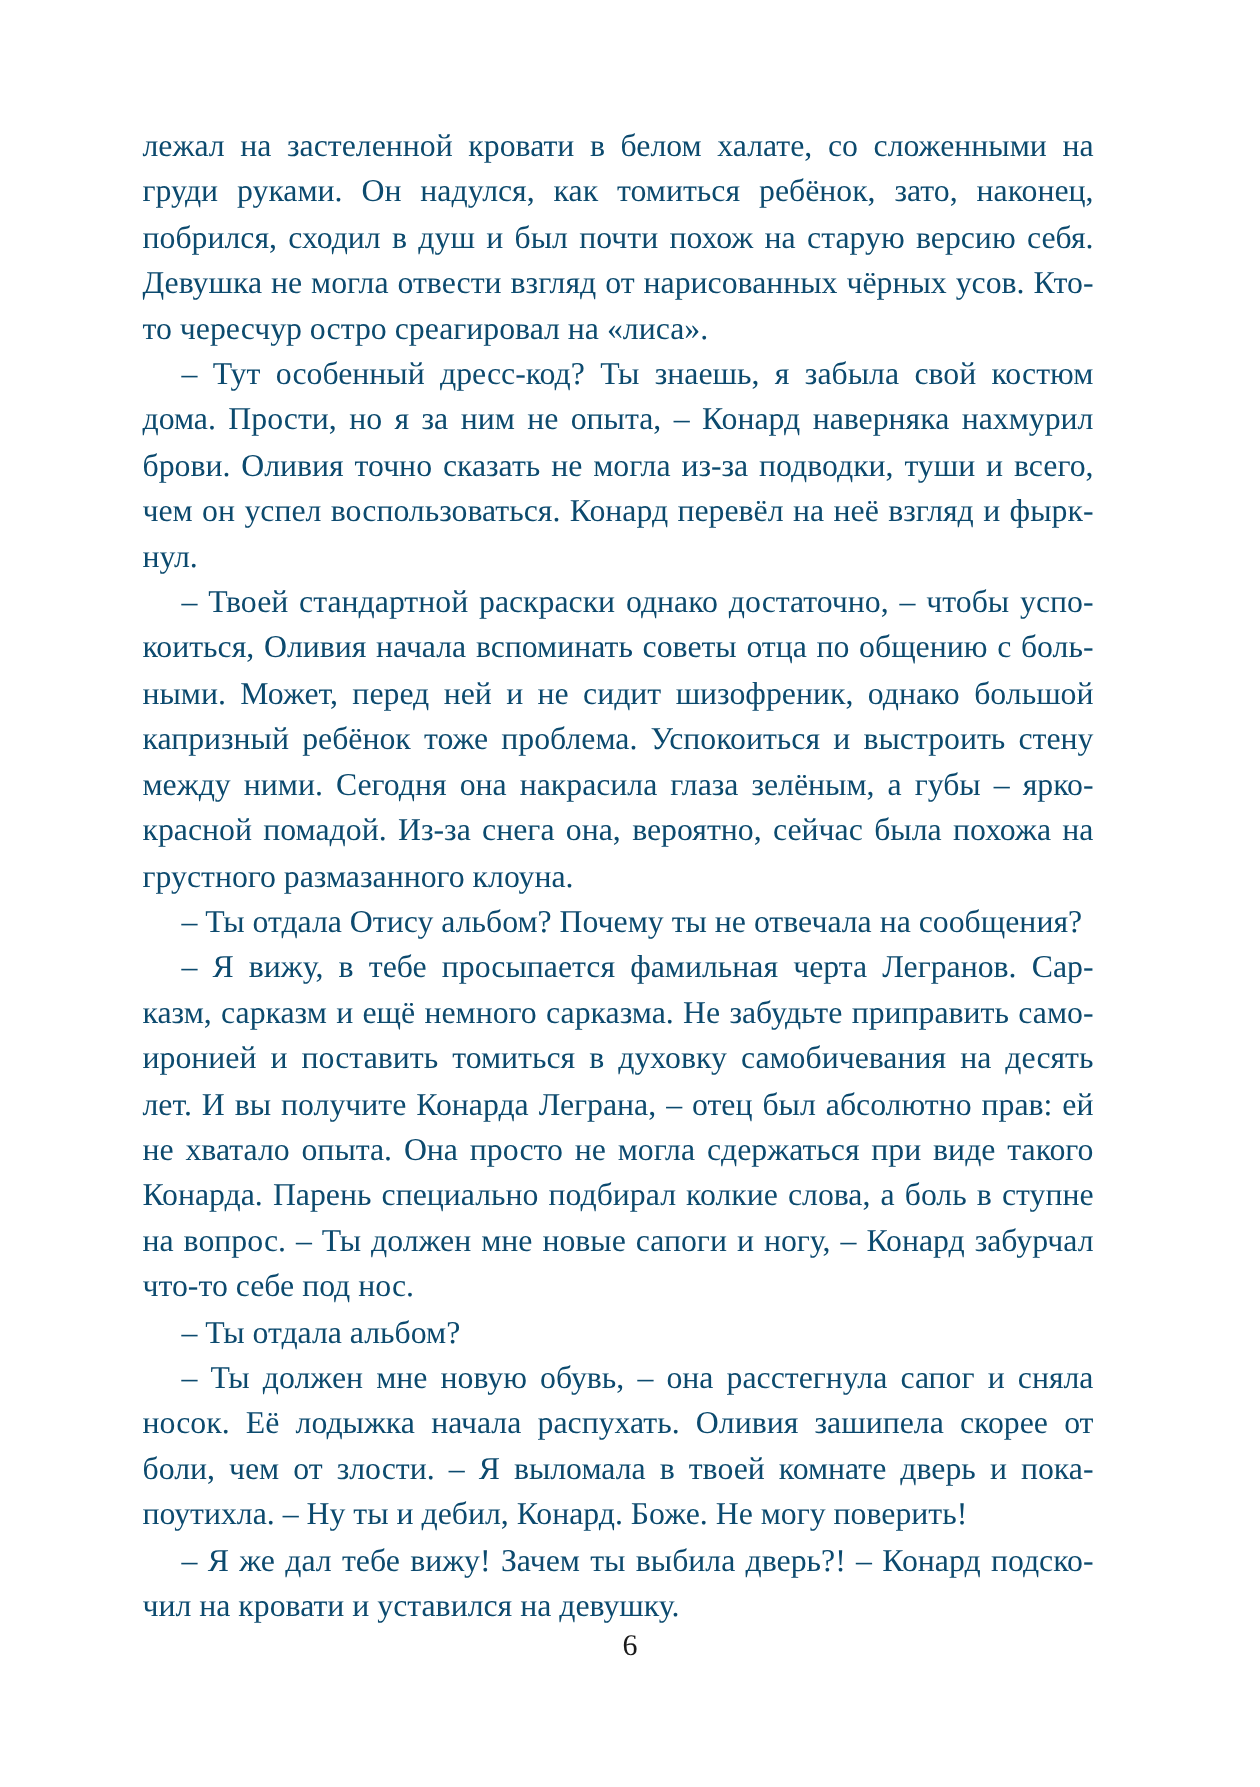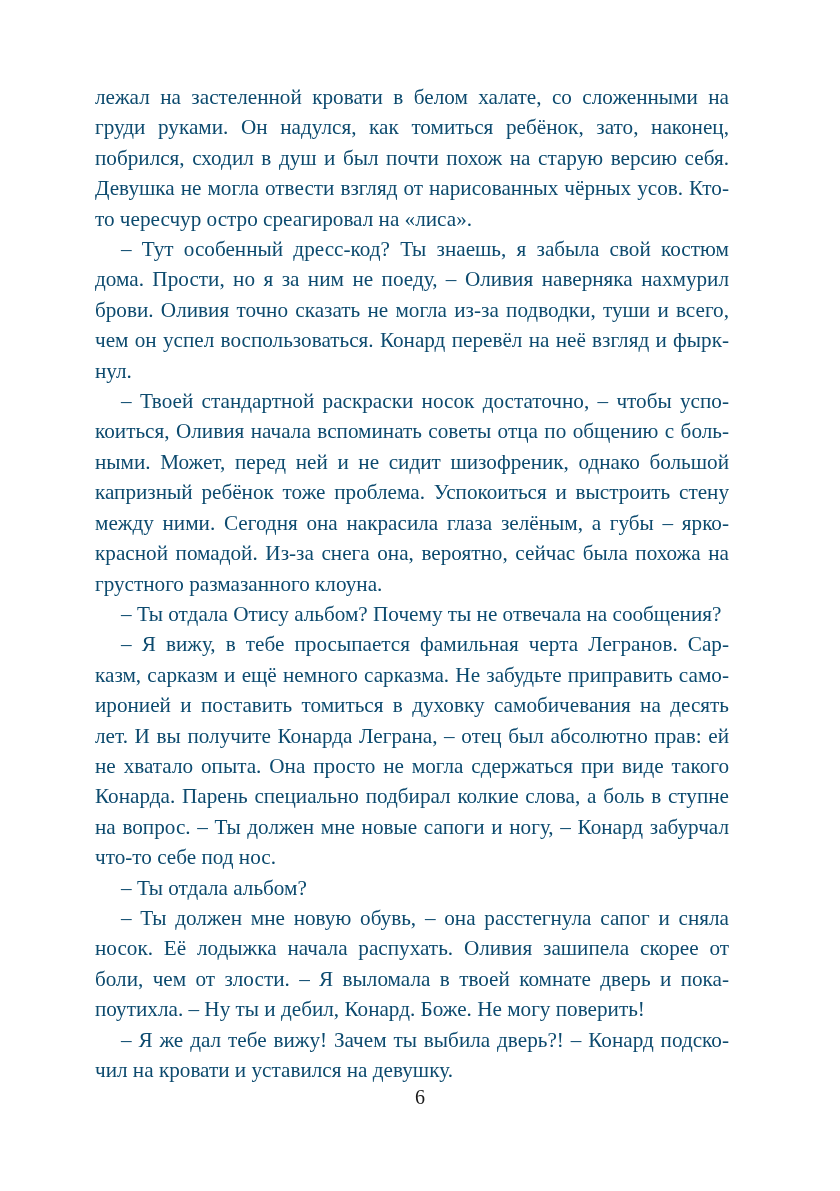--- a/index.html
+++ b/index.html
@@ -64,27 +64,27 @@
 <div class="page" id="page-body">
     <p class="para">
       <span class="line" style="white-space: normal;">лежал на застеленной кровати в белом халате, со сложенными на</span>
       <span class="line" style="white-space: normal;">груди руками. Он надулся, как томиться ребёнок, зато, наконец,</span>
       <span class="line" style="white-space: normal;">побрился, сходил в душ и был почти похож на старую версию себя.</span>
       <span class="line" style="white-space: normal;">Девушка не могла отвести взгляд от нарисованных чёрных усов. Кто-</span>
       <span class="line last" style="white-space: normal;">то чересчур остро среагировал на «лиса».</span>
     </p>
     <p class="para indent">
       <span class="line" style="white-space: normal;">– Тут особенный дресс-код? Ты знаешь, я забыла свой костюм</span>
-      <span class="line" style="white-space: normal;">дома. Прости, но я за ним не поеду, – Оливия наверняка нахмурил</span>
+      <span class="line" style="white-space: normal;">дома. Прости, но я за ним не опыта, – Конард наверняка нахмурил</span>
       <span class="line" style="white-space: normal;">брови. Оливия точно сказать не могла из-за подводки, туши и всего,</span>
       <span class="line" style="white-space: normal;">чем он успел воспользоваться. Конард перевёл на неё взгляд и фырк-</span>
       <span class="line last" style="white-space: normal;">нул.</span>
     </p>
     <p class="para indent">
-      <span class="line" style="white-space: normal;">– Твоей стандартной раскраски носок достаточно, – чтобы успо-</span>
+      <span class="line" style="white-space: normal;">– Твоей стандартной раскраски однако достаточно, – чтобы успо-</span>
       <span class="line" style="white-space: normal;">коиться, Оливия начала вспоминать советы отца по общению с боль-</span>
       <span class="line" style="white-space: normal;">ными. Может, перед ней и не сидит шизофреник, однако большой</span>
       <span class="line" style="white-space: normal;">капризный ребёнок тоже проблема. Успокоиться и выстроить стену</span>
       <span class="line" style="white-space: normal;">между ними. Сегодня она накрасила глаза зелёным, а губы – ярко-</span>
       <span class="line" style="white-space: normal;">красной помадой. Из-за снега она, вероятно, сейчас была похожа на</span>
       <span class="line last" style="white-space: normal;">грустного размазанного клоуна.</span>
     </p>
     <p class="para indent">
       <span class="line last" style="white-space: normal;">– Ты отдала Отису альбом? Почему ты не отвечала на сообщения?</span>
     </p>

